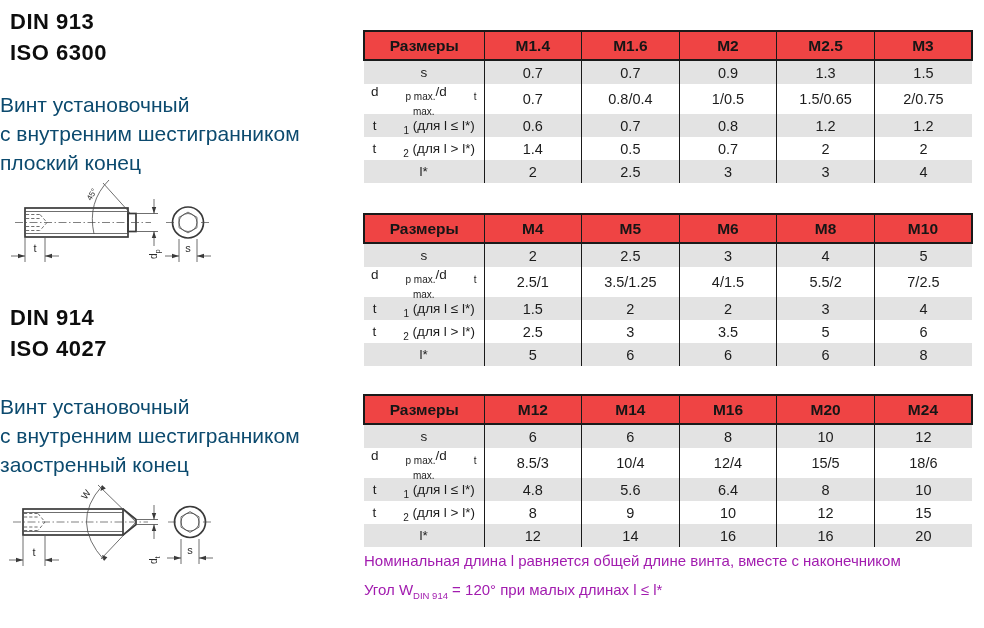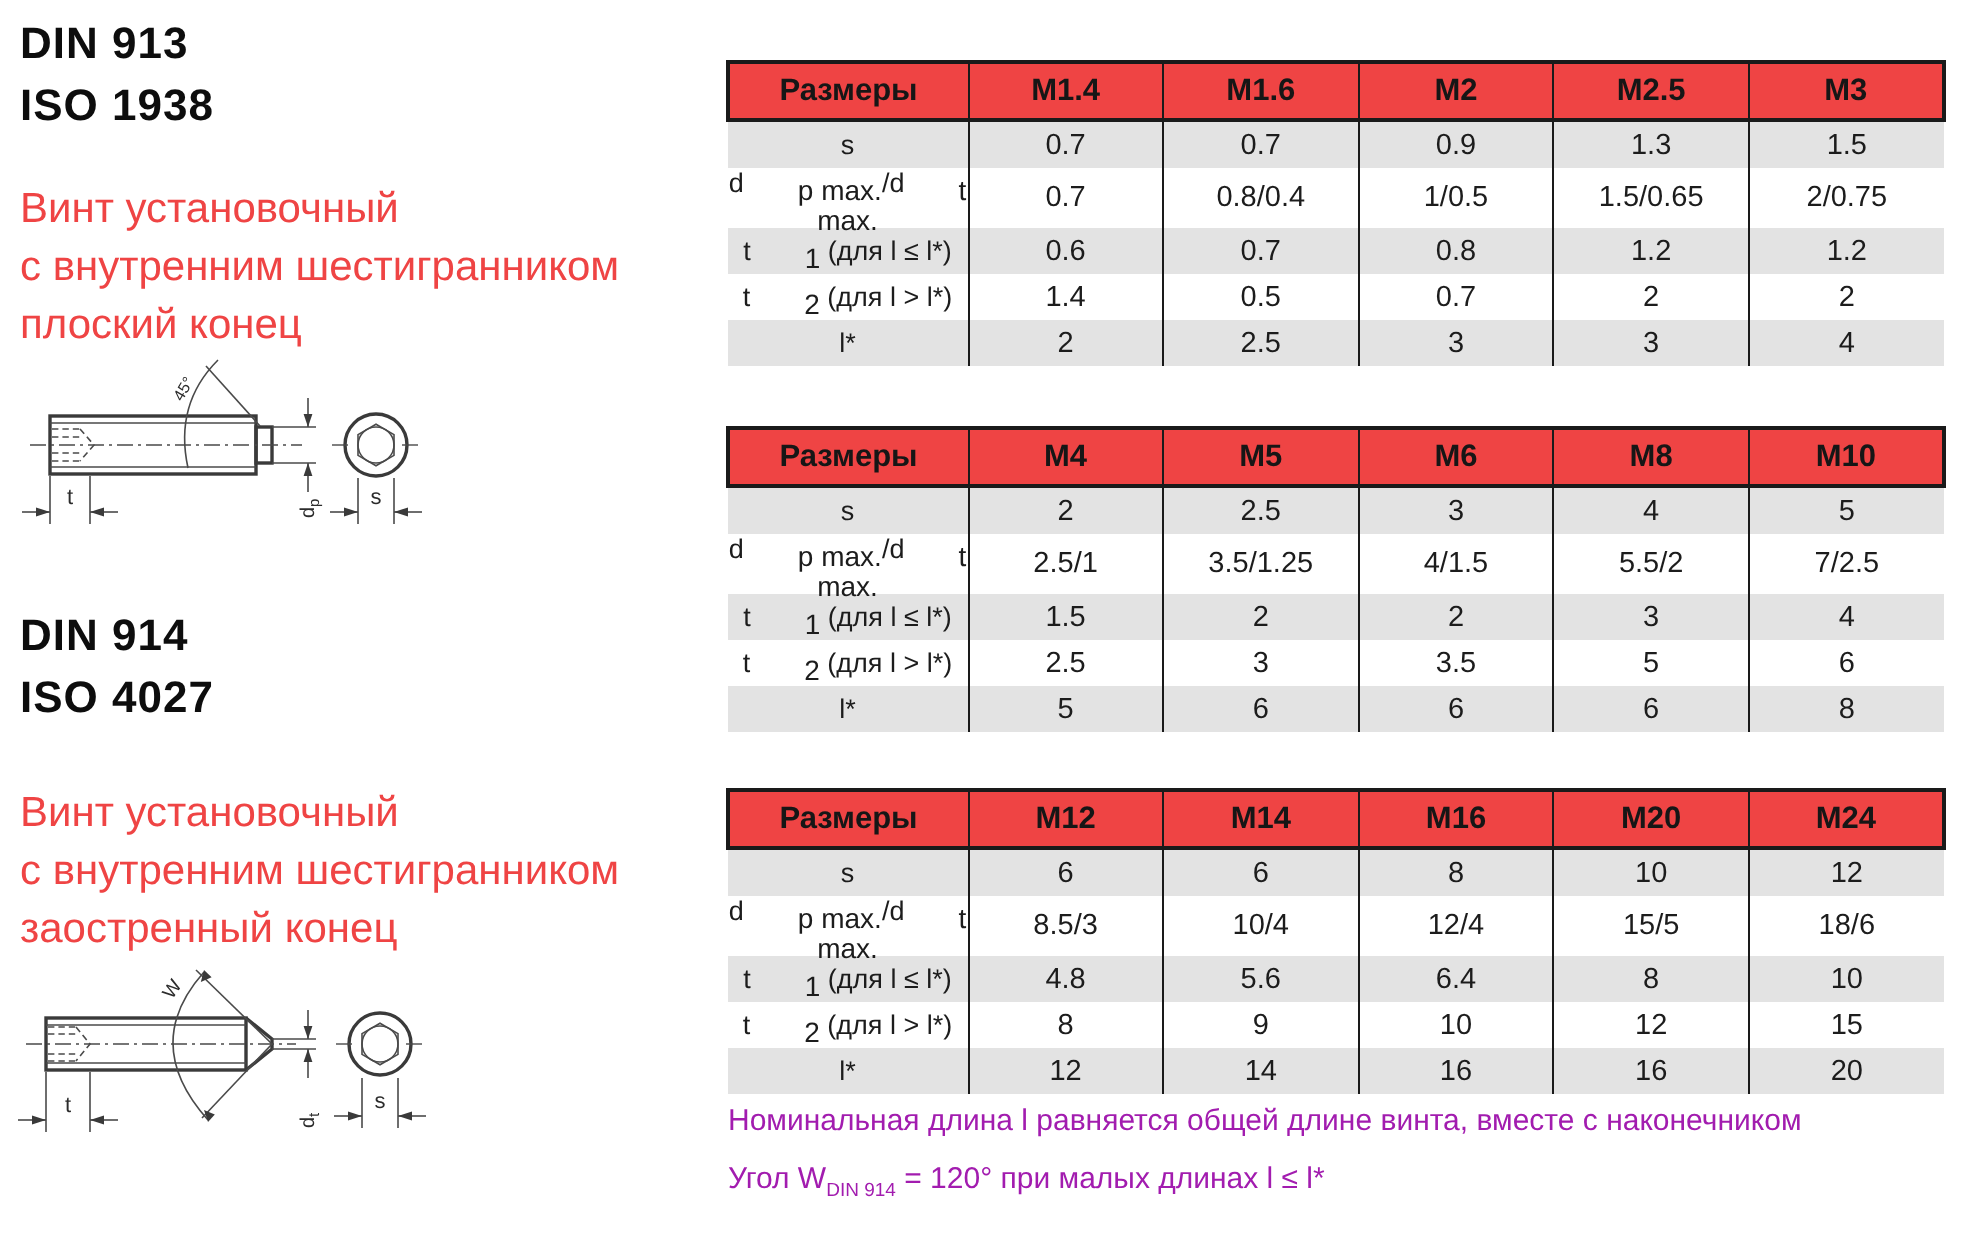--- a/index.html
+++ b/index.html
@@ -1,49 +1,49 @@
 <!DOCTYPE html>
 <html><head>
 <meta charset="utf-8">
 <style>
   html,body{margin:0;padding:0;background:#ffffff;}
   .page{position:relative;width:984px;height:628px;background:#ffffff;overflow:hidden;
         font-family:"Liberation Sans",sans-serif;color:#1f1f1f;border-radius:11px;}
   .abs{position:absolute;}
   .std-block{left:10px;font-size:22px;font-weight:bold;line-height:31px;color:#0d0d0d;letter-spacing:0.5px;}
-  .desc-block{left:10px;font-size:21px;line-height:29px;color:#ef4444;}
+  .desc-block{left:0;font-size:21px;line-height:29px;color:#0c4a6e;}
   .tbl-host{position:absolute;left:363px;width:612px;}
   table.din{border-collapse:collapse;width:608px;table-layout:fixed;}
   table.din th,table.din td{padding:0;text-align:center;vertical-align:middle;}
   table.din thead th{height:27px;background:#ef4444;font-size:15.5px;font-weight:bold;color:#161616;
         border-top:2px solid #1a1a1a;border-bottom:2.5px solid #1a1a1a;}
   table.din thead th:first-child{border-left:2px solid #1a1a1a;}
   table.din thead th:last-child{border-right:2px solid #1a1a1a;}
   table.din thead th+th{border-left:1.4px solid #1a1a1a;}
   table.din tbody th{height:23px;font-size:13.5px;font-weight:normal;color:#1c1c1c;}
   table.din tbody td{height:23px;font-size:14.5px;color:#1c1c1c;border-left:1.4px solid #1a1a1a;}
   table.din tbody tr:nth-child(odd){background:#e3e3e3;}
-  table.din sub{font-size:14px;line-height:0;margin-left:27px;}
+  table.din sub{font-size:10px;line-height:0;margin-left:27px;}
   .note{position:absolute;left:364px;font-size:15px;color:#a21caf;white-space:nowrap;}
   .note sub{font-size:9.5px;}
   svg text{fill:#2c2c2c;font-family:"Liberation Sans",sans-serif;}
   .ln{stroke:#3a3a3a;stroke-width:1.7;fill:none;}
   .tn{stroke:#4a4a4a;stroke-width:0.8;fill:none;}
   .dsh{stroke:#4a4a4a;stroke-width:0.8;fill:none;stroke-dasharray:3.2 2;}
   .cl{stroke:#4a4a4a;stroke-width:0.7;fill:none;stroke-dasharray:8 2.5 1.5 2.5;}
   .ah{fill:#3a3a3a;stroke:none;}
 </style>
 </head>
 <body>
 
 <div class="page">
 
   <div class="abs std-block" style="top:6px">
     <div>DIN 913</div>
-    <div>ISO 1938</div>
+    <div>ISO 6300</div>
   </div>
 
   <div class="abs desc-block" style="top:90px">
     <div>Винт установочный</div>
     <div>с внутренним шестигранником</div>
     <div>плоский конец</div>
   </div>
 
   <svg class="abs" style="left:8px;top:172px" width="225" height="96" viewBox="0 0 225 96">
     <g>

